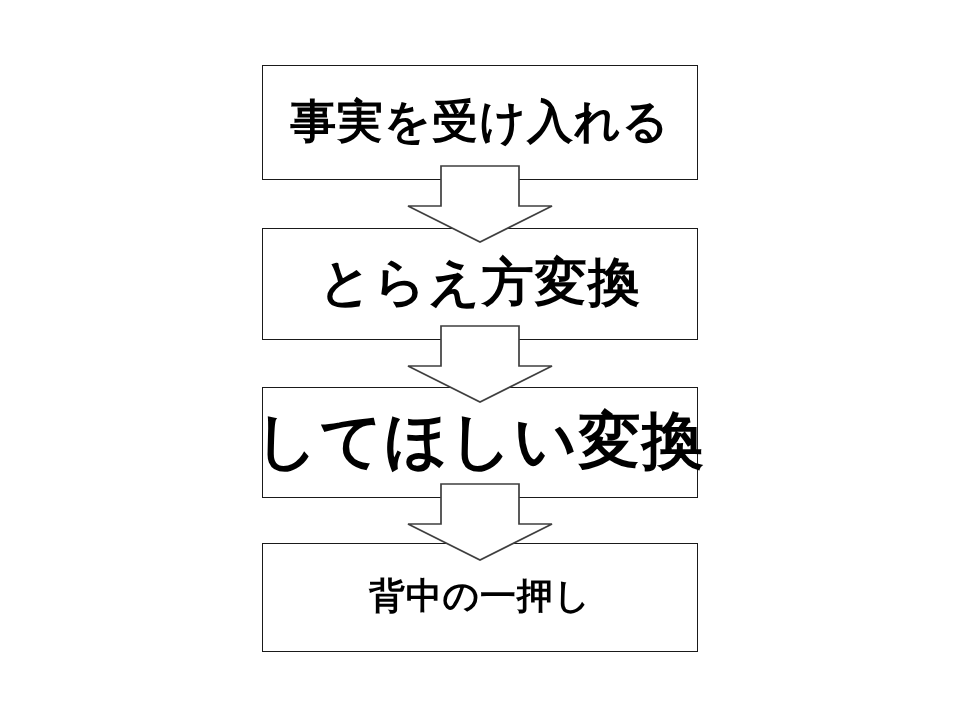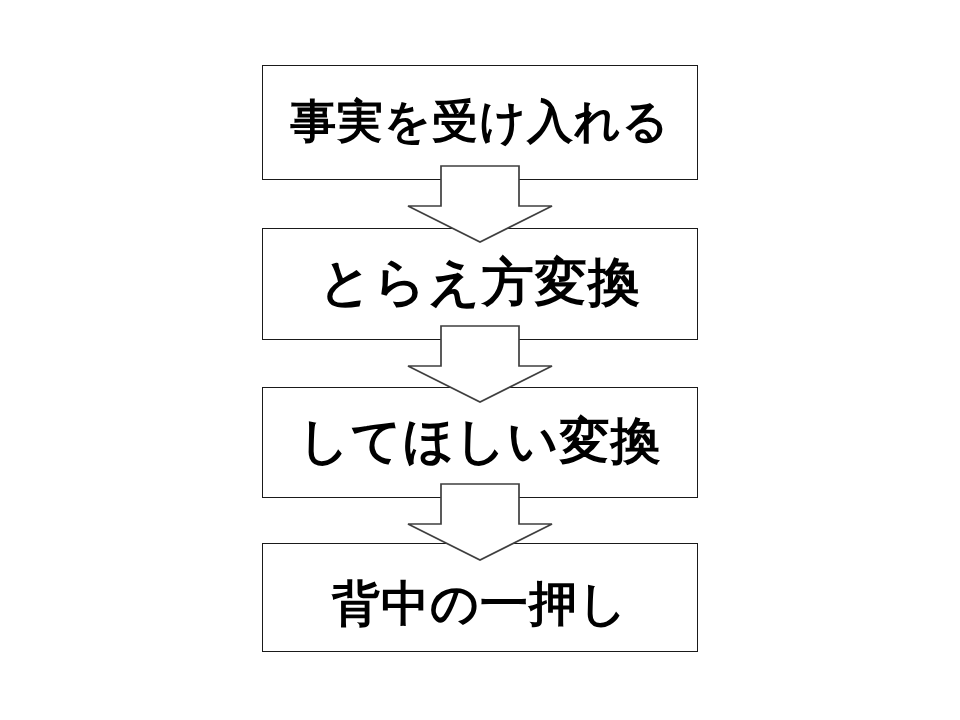--- a/index.html
+++ b/index.html
@@ -72,24 +72,24 @@
   <div class="proc-box" style="left:262px; top:228px; width:436px; height:112px;"></div>
   <div class="proc-label" style="top:255px; font-size:52px; line-height:54px;">とらえ方変換</div>
 
   <div class="arrow" style="left:406px; top:324px; width:148px; height:80px;">
     <svg width="148" height="80" viewBox="0 0 148 80">
       <polygon points="35,2 113,2 113,42 146,42 74,78 2,42 35,42"></polygon>
     </svg>
   </div>
 
   <div class="proc-box" style="left:262px; top:387px; width:436px; height:111px;"></div>
-  <div class="proc-label" style="top:414px; font-size:50px; line-height:54px;font-family:Liberation Serif, serif;">してほしい変換</div>
+  <div class="proc-label" style="top:414px; font-size:62px; line-height:54px;font-family:Liberation Serif, serif;">してほしい変換</div>
 
   <div class="arrow" style="left:406px; top:482px; width:148px; height:80px;">
     <svg width="148" height="80" viewBox="0 0 148 80">
       <polygon points="35,2 113,2 113,42 146,42 74,78 2,42 35,42"></polygon>
     </svg>
   </div>
 
   <div class="proc-box" style="left:262px; top:543px; width:436px; height:109px;"></div>
-  <div class="proc-label" style="top:569px; font-size:48px; line-height:54px;margin-top:7px;">背中の一押し</div>
+  <div class="proc-label" style="top:569px; font-size:36px; line-height:54px;">背中の一押し</div>
 
 </div>
 
 </body></html>

